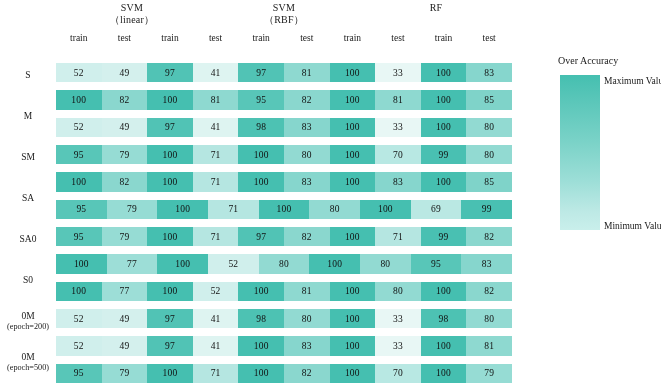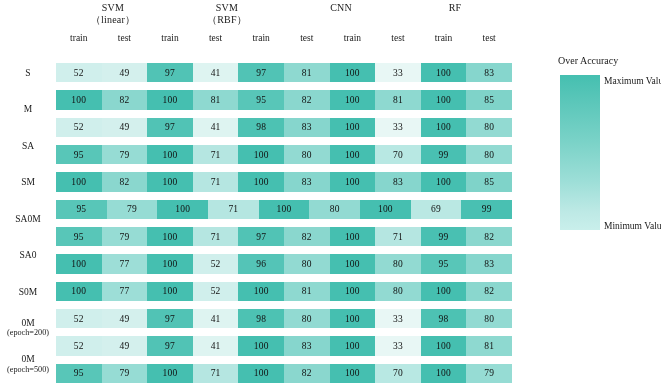--- a/index.html
+++ b/index.html
@@ -78,45 +78,43 @@
   }
 </style>
 </head>
 <body>
 
 <div id="figure">
 
   <div id="group-header">
       <div class="group-cell"><span class="g-l1">SVM</span><span class="g-l2">（linear）</span></div>
       <div class="group-cell"><span class="g-l1">SVM</span><span class="g-l2">（RBF）</span></div>
-      <div class="group-cell"><span class="g-l1">CNN</span></div>
       <div class="group-cell"><span class="g-l1">RF</span></div>
     </div>
 
   <div id="sub-header">
       <div class="sub-cell">train</div>
       <div class="sub-cell">test</div>
       <div class="sub-cell">train</div>
       <div class="sub-cell">test</div>
       <div class="sub-cell">train</div>
       <div class="sub-cell">test</div>
       <div class="sub-cell">train</div>
       <div class="sub-cell">test</div>
       <div class="sub-cell">train</div>
       <div class="sub-cell">test</div>
     </div>
 
   <div id="row-labels">
       <div class="rl"><span>S</span></div>
       <div class="rl"><span>M</span></div>
+      <div class="rl"><span>SM</span></div>
       <div class="rl"><span>SA</span></div>
-      <div class="rl"><span>SM</span></div>
-      <div class="rl"><span>SA0M</span></div>
       <div class="rl"><span>SA0</span></div>
-      <div class="rl"><span>S0M</span></div>
+      <div class="rl"><span>S0</span></div>
       <div class="rl"><span>0M</span><span class="rl2">(epoch=200)</span></div>
       <div class="rl"><span>0M</span><span class="rl2">(epoch=500)</span></div>
     </div>
 
   <div id="heatmap">
       <div class="hm-row">
         <div class="hm-cell" style="background: rgb(208, 239, 236);">52</div>
         <div class="hm-cell" style="background: rgb(212, 240, 237);">49</div>
         <div class="hm-cell" style="background: rgb(81, 195, 181);">97</div>
         <div class="hm-cell" style="background: rgb(222, 244, 241);">41</div>
@@ -196,21 +194,20 @@
         <div class="hm-cell" style="background: rgb(69, 191, 176);">100</div>
         <div class="hm-cell" style="background: rgb(181, 230, 225);">71</div>
         <div class="hm-cell" style="background: rgb(73, 192, 178);">99</div>
         <div class="hm-cell" style="background: rgb(138, 215, 206);">82</div>
       </div>
       <div class="hm-row">
         <div class="hm-cell" style="background: rgb(69, 191, 176);">100</div>
         <div class="hm-cell" style="background: rgb(157, 222, 215);">77</div>
         <div class="hm-cell" style="background: rgb(69, 191, 176);">100</div>
         <div class="hm-cell" style="background: rgb(208, 239, 236);">52</div>
-        <div class="hm-cell" style="background: rgb(84, 196, 183);">96</div>
         <div class="hm-cell" style="background: rgb(146, 218, 210);">80</div>
         <div class="hm-cell" style="background: rgb(69, 191, 176);">100</div>
         <div class="hm-cell" style="background: rgb(146, 218, 210);">80</div>
         <div class="hm-cell" style="background: rgb(88, 198, 184);">95</div>
         <div class="hm-cell" style="background: rgb(134, 214, 205);">83</div>
       </div>
       <div class="hm-row">
         <div class="hm-cell" style="background: rgb(69, 191, 176);">100</div>
         <div class="hm-cell" style="background: rgb(157, 222, 215);">77</div>
         <div class="hm-cell" style="background: rgb(69, 191, 176);">100</div>

